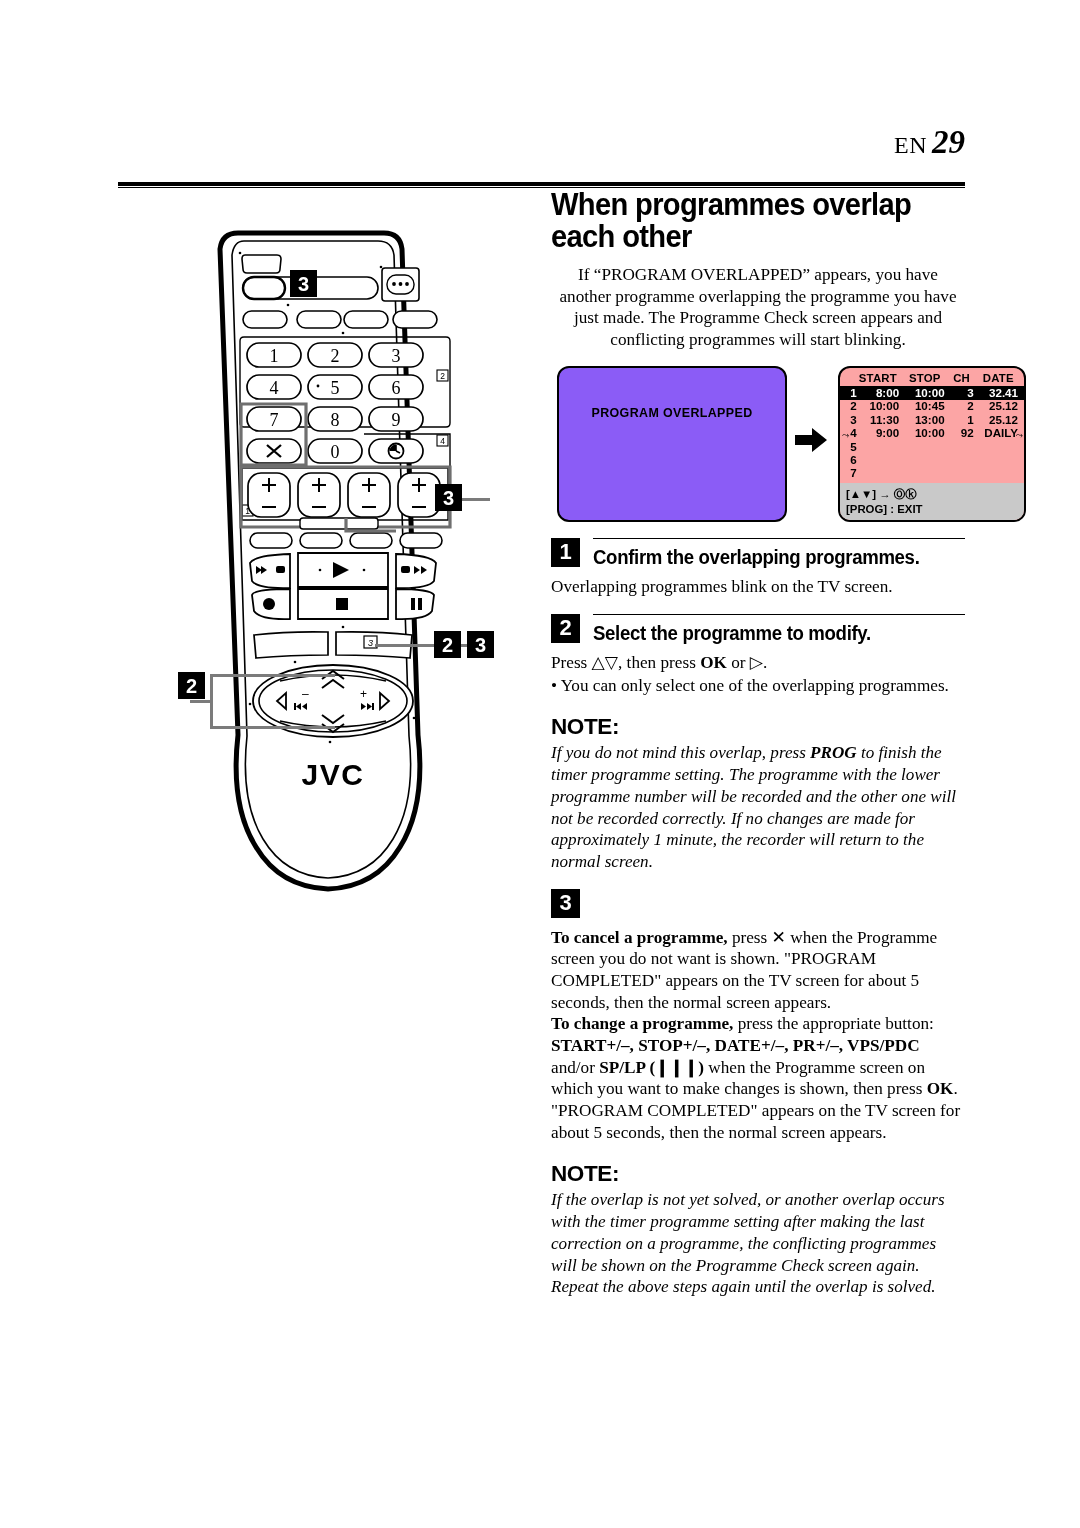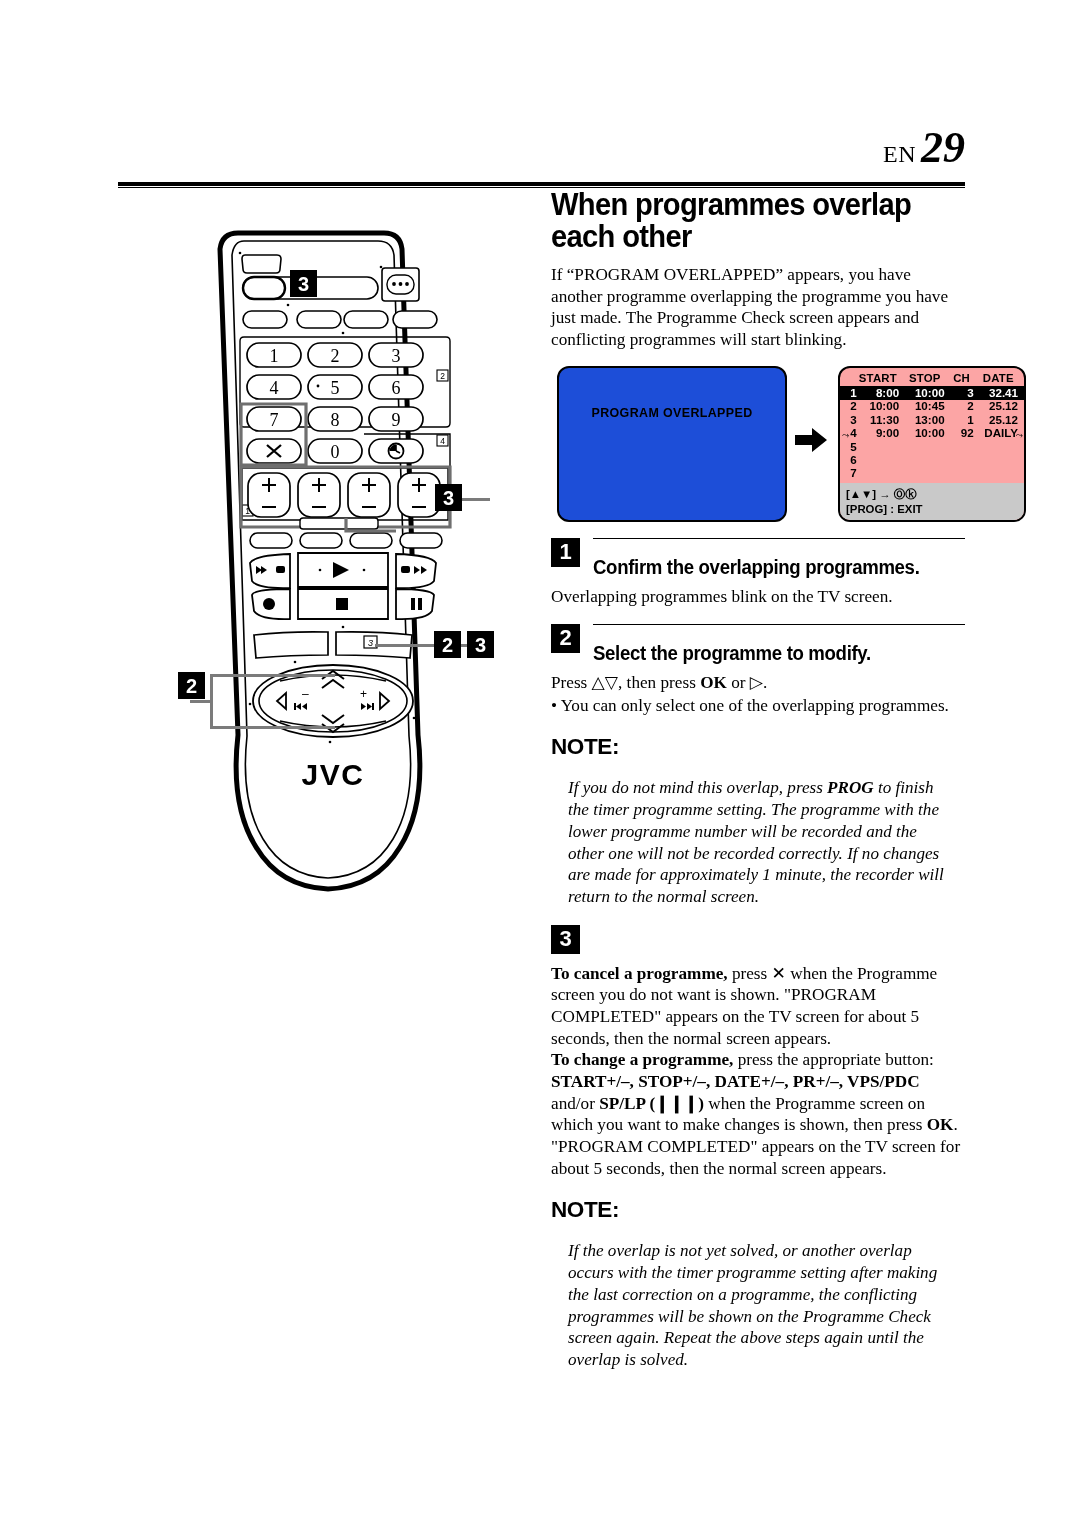--- a/index.html
+++ b/index.html
@@ -2,33 +2,33 @@
 <html><head>
 <meta charset="utf-8">
 <style>
   html,body{margin:0;padding:0;background:#fff;}
   body{width:1080px;height:1528px;position:relative;font-family:"Liberation Serif",serif;color:#000;overflow:hidden;}
 
   
   #page-header{position:absolute;left:118px;top:128px;width:847px;height:58px;}
   #page-num-wrap{position:absolute;right:0;top:0;display:flex;align-items:baseline;text-align:center;}
   #en-label{font-family:"Liberation Serif",serif;font-size:24px;letter-spacing:.5px;font-variant:small-caps;font-weight:400;}
-  #page-number{font-family:"Liberation Serif",serif;font-style:italic;font-weight:700;font-size:44px;margin-left:5px;line-height:.9;}
+  #page-number{font-family:"Liberation Serif",serif;font-style:italic;font-weight:700;font-size:33px;margin-left:5px;line-height:.9;}
   #header-rule{position:absolute;left:0;bottom:0;width:847px;height:4px;background:#000;}
   #header-rule::after{content:"";position:absolute;left:0;top:5px;width:847px;height:1px;background:#000;}
 
   
   #right-col{position:absolute;left:551px;top:188px;width:414px;}
   #main-title{font-family:"Liberation Sans",sans-serif;font-weight:700;font-size:30.5px;letter-spacing:-.7px;
               margin:0 0 12px 0;line-height:1.05;transform:scaleX(.955);transform-origin:left center;}
-  .body-text{font-family:"Liberation Serif",serif;font-size:17.2px;line-height:1.26;margin:0;}
+  .body-text{font-family:"Liberation Serif",serif;font-size:17.2px;line-height:1.26;margin:0;text-align:center;}
 
   
   #screens{position:relative;margin-top:11px;height:160px;}
-  #screen-msg{position:absolute;left:6px;top:4px;width:226px;height:152px;border:2.2px solid #000;border-radius:12px;background:#1d4ed8;}
+  #screen-msg{position:absolute;left:6px;top:4px;width:226px;height:152px;border:2.2px solid #000;border-radius:12px;background:#8b5cf6;}
   #screen-msg-text{position:absolute;left:0;right:0;top:37px;text-align:center;font-family:"Liberation Sans",sans-serif;
                    font-weight:700;font-size:13.4px;letter-spacing:.4px;transform:scaleX(.93);}
   #arrow-icon{position:absolute;left:244px;top:65px;width:32px;height:26px;}
   #screen-table{position:absolute;left:287px;top:4px;width:184px;height:152px;border:2.2px solid #000;border-radius:12px;
                 background:#fca5a5;overflow:hidden;}
   table#prog-table{border-collapse:collapse;width:100%;font-family:"Liberation Sans",sans-serif;font-weight:700;
                    font-size:11.6px;line-height:1;margin-top:4px;}
   #prog-table th{font-weight:700;font-size:11.4px;padding:1px 0 2px 0;letter-spacing:.2px;}
   #prog-table td{padding:0;height:13.4px;text-align:right;}
   .c-no{width:16px;text-align:left;padding-left:5px !important;}
@@ -42,31 +42,31 @@
   .blink-mark{position:absolute;font-family:"Liberation Sans",sans-serif;font-size:9px;color:#000;user-select:none;}
 
   
   #example-note{font-family:"Liberation Serif",serif;font-weight:700;font-size:17.2px;line-height:1.24;margin:13px 0 0 0;}
 
   
   .step{margin-top:16px;position:relative;}
   .step-head{display:flex;align-items:flex-start;}
   .step-badge{flex:0 0 auto;width:29px;height:29px;background:#000;color:#fff;font-family:"Liberation Sans",sans-serif;
               font-weight:700;font-size:22px;display:flex;align-items:center;justify-content:center;line-height:1;}
-  .step-title-wrap{flex:1 1 auto;margin-left:13px;position:relative;padding-top:14px;}
+  .step-title-wrap{flex:1 1 auto;margin-left:13px;position:relative;padding-top:4px;}
   .step-rule{position:absolute;left:0;right:0;top:0;height:1.6px;background:#000;}
   .step-title{font-family:"Liberation Sans",sans-serif;font-weight:700;font-size:19.4px;letter-spacing:-.35px;
               margin:5px 0 0 0;line-height:1.05;transform:scaleX(.96);transform-origin:left center;}
   .step-body{font-family:"Liberation Serif",serif;font-size:17.2px;line-height:1.26;margin:9px 0 0 0;}
   .bullet-line{font-family:"Liberation Serif",serif;font-size:17.2px;line-height:1.26;margin:1px 0 0 0;}
 
   
   .note-block{margin-top:18px;}
   .note-label{font-family:"Liberation Sans",sans-serif;font-weight:700;font-size:22.5px;letter-spacing:-.4px;margin:0 0 2px 0;}
-  .note-text{font-family:"Liberation Serif",serif;font-style:italic;font-size:17.1px;line-height:1.27;margin:17px;}
+  .note-text{font-family:"Liberation Serif",serif;font-style:italic;font-size:17.1px;line-height:1.27;margin:0;}
   .note-text b{font-weight:700;font-style:italic;}
   b.rom{font-weight:700;}
 
   
   #remote-area{position:absolute;left:150px;top:215px;width:360px;height:690px;}
   #remote-svg{position:absolute;left:0;top:0;}
   .callout{position:absolute;width:27px;height:27px;background:#000;color:#fff;font-family:"Liberation Sans",sans-serif;
            font-weight:700;font-size:20px;display:flex;align-items:center;justify-content:center;line-height:1;}
   .lead-line{position:absolute;background:#7b7b7b;}
 </style>

